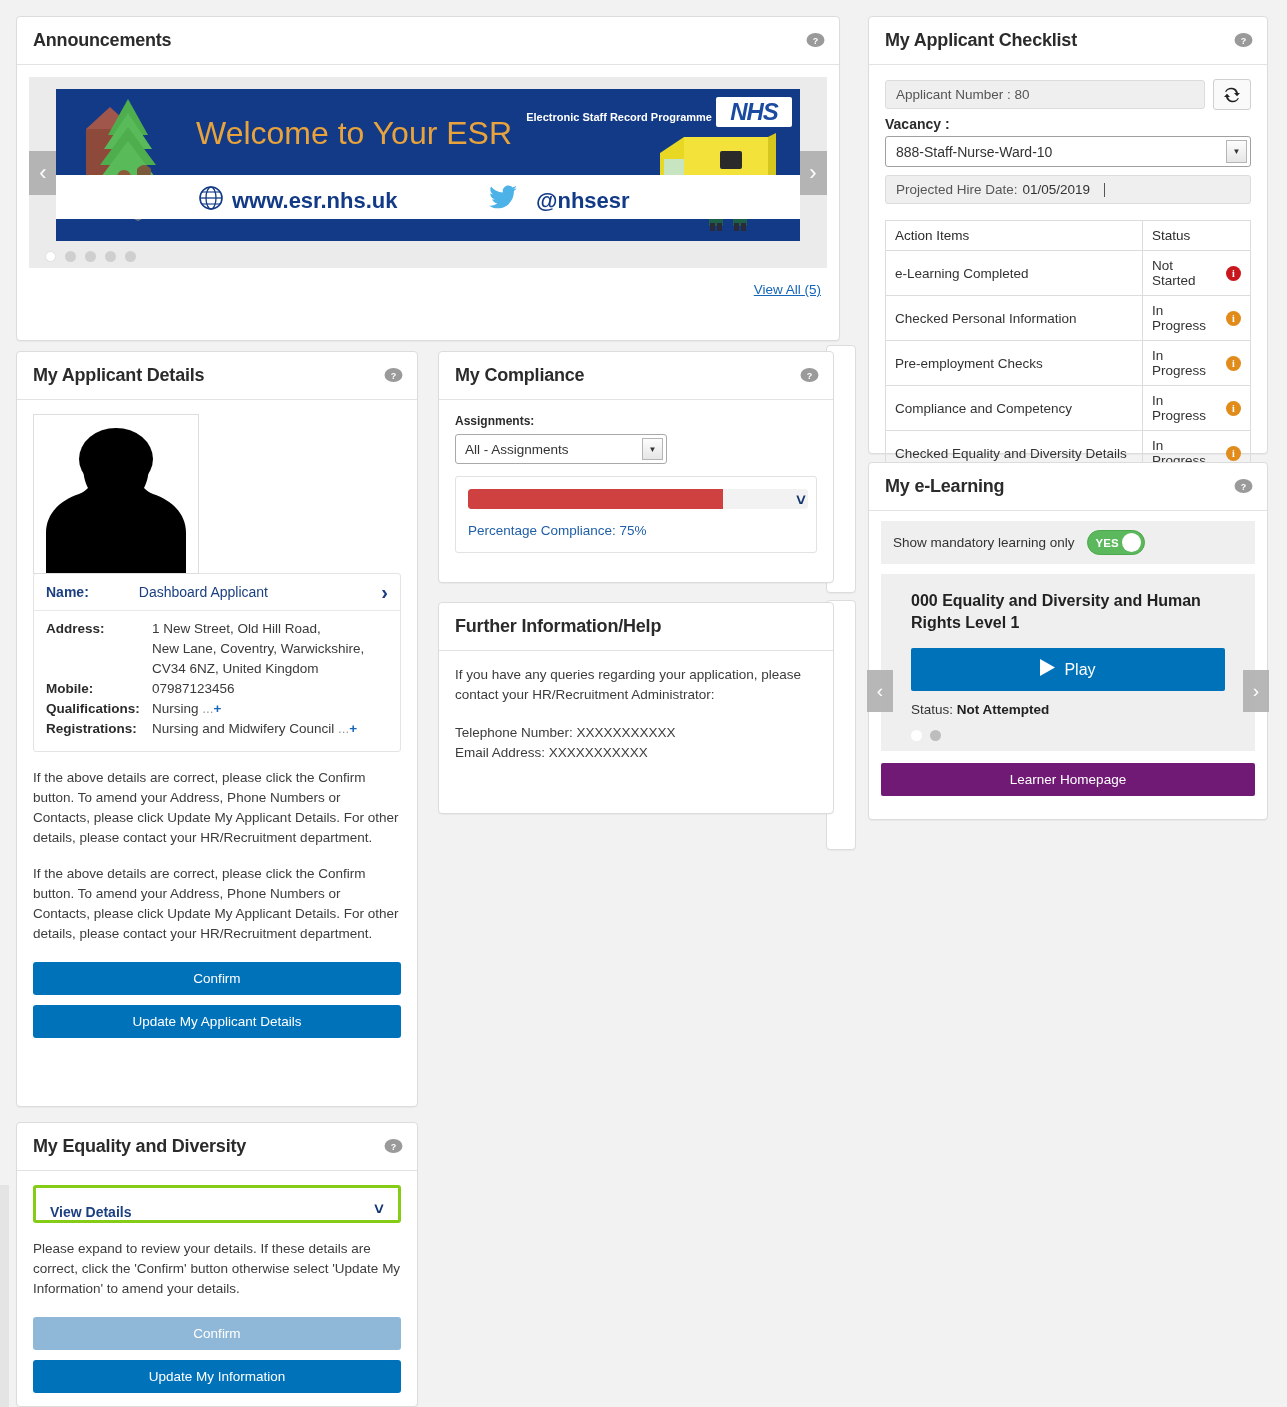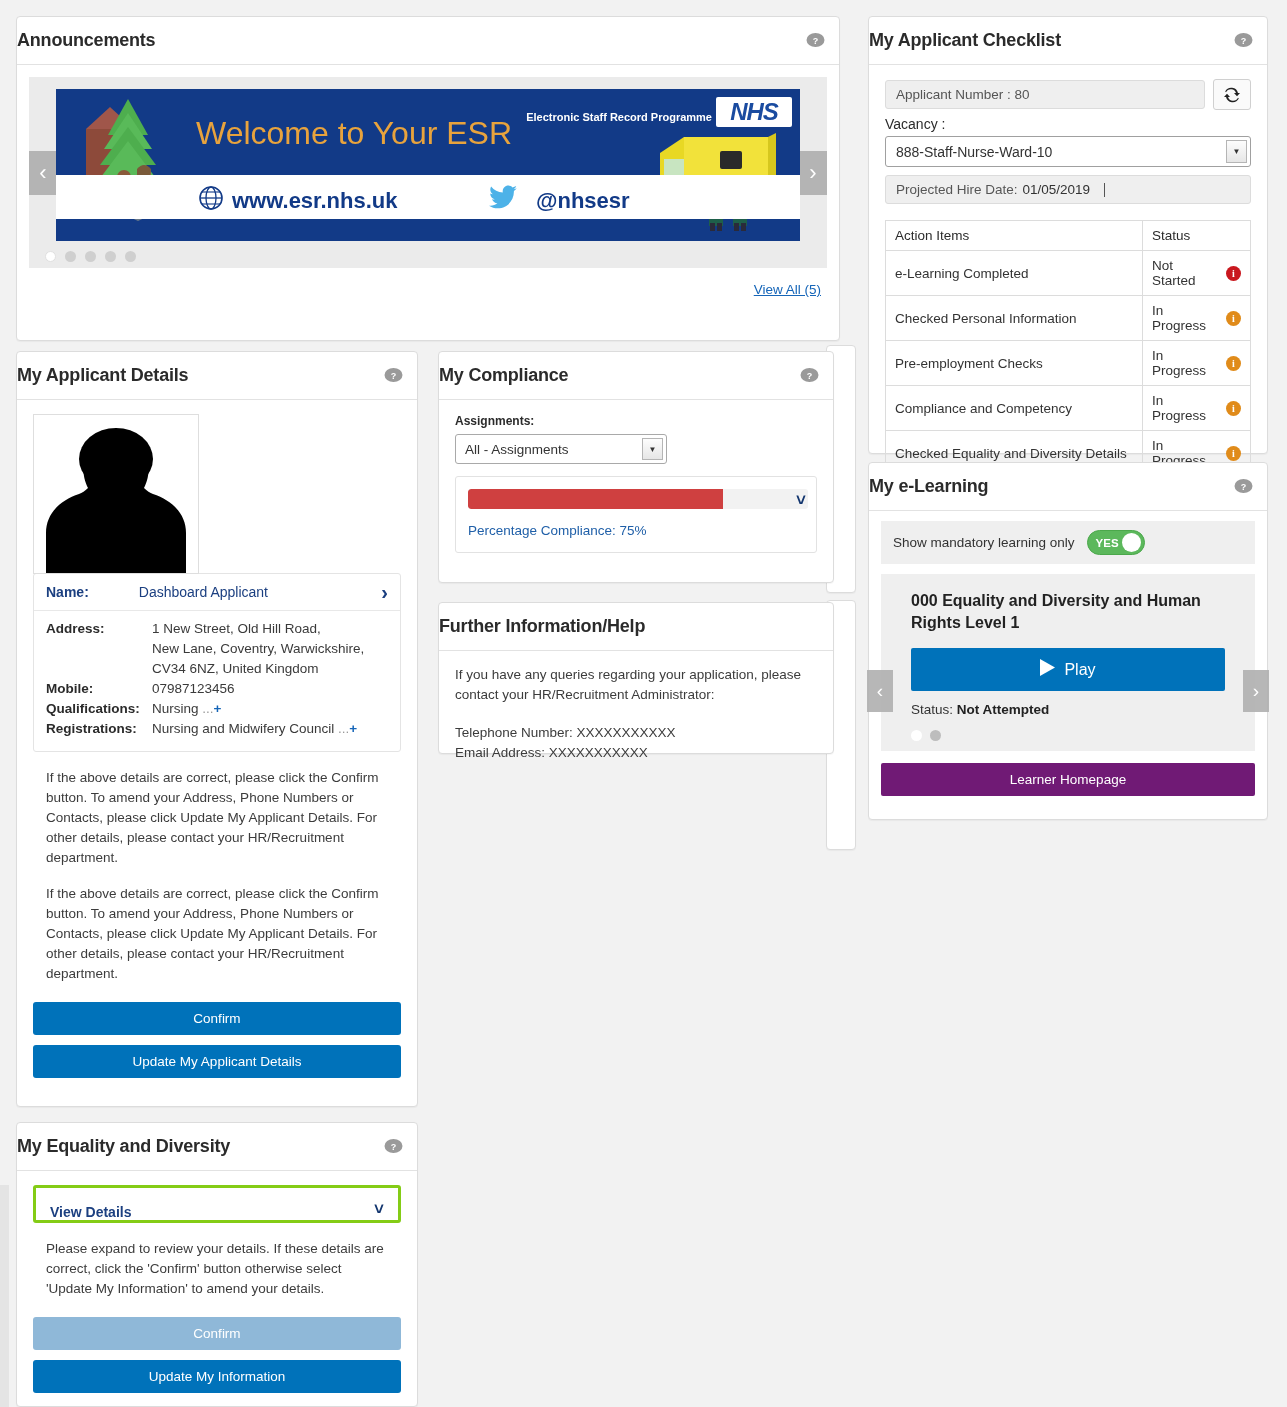--- a/index.html
+++ b/index.html
@@ -16,21 +16,21 @@
     background: #fff;
     border: 1px solid #dcdcdc;
     border-radius: 4px;
     position: absolute;
     box-shadow: 0 1px 1px rgba(0,0,0,.04);
   }
   .panel-head {
     height: 48px;
     border-bottom: 1px solid #e2e2e2;
     display: flex; align-items: center;
-    padding: 0 0;
+    padding: 0 16px;
     position: relative;
   }
   .panel-title {
     font-size: 18px; font-weight: bold; color: #2b2b2b;
     letter-spacing: -.2px;
   }
   .help-icon {
     position: absolute; right: 14px; top: 50%; transform: translateY(-50%);
     width: 19px; height: 17px;
   }
@@ -107,21 +107,21 @@
   .name-val { color: #1b3f80; font-size: 14px; margin-left: 50px; }
   .chev-right {
     position: absolute; right: 12px; color: #1b3f80; font-size: 20px; font-weight: bold;
   }
   .field-rows { padding: 8px 12px 12px; font-size: 13.5px; }
   .frow { display: flex; margin-bottom: 1px; line-height: 19px; }
   .frow .k { font-weight: bold; color: #2b2b2b; width: 106px; flex: none; }
   .frow .v { color: #3a3a3a; }
   .plus { color: #1565b8; font-weight: bold; }
   .muted-dots { color: #9a9a9a; }
-  .para { font-size: 13.5px; line-height: 20px; color: #3c3c3c; margin: 16px 13px 0; }
+  .para { font-size: 13.5px; line-height: 20px; color: #3c3c3c; margin: 16px 0 0; }
   .btn {
     display: block; width: 100%; border: none; border-radius: 3px;
     background: #0072ba; color: #fff; font-size: 13.5px; padding: 9px 0;
     text-align: center; cursor: pointer; font-family: "Liberation Sans", sans-serif;
   }
   .btn.disabled { background: #8fb8d8; cursor: default; }
   .btn + .btn { margin-top: 10px; }
 
   
   #compliance { left: 438px; top: 351px; width: 396px; height: 232px; }
@@ -145,21 +145,21 @@
   .bar-track {
     height: 20px; background: #f2f2f2; border-radius: 3px; overflow: hidden; width: 340px;
   }
   .bar-fill { height: 100%; background: #cf4040; border-radius: 3px 0 0 3px; }
   .chev-down-blue {
     position: absolute; right: 10px; top: 14px; color: #12356e; font-size: 17px; font-weight: bold;
   }
   .compliance-text { color: #1f5fa8; font-size: 13.5px; margin-top: 14px; }
 
   
-  #further-info { left: 438px; top: 602px; width: 396px; height: 152px; }
+  #further-info { left: 438px; top: 602px; width: 396px; height: 212px; }
   .fi-text { font-size: 13.5px; line-height: 20px; color: #3c3c3c; }
   .fi-gap { height: 18px; }
 
   
   #equality { left: 16px; top: 1122px; width: 402px; height: 285px; }
   .expander {
     border: 3px solid #84cc16; border-radius: 3px; height: 38px;
     display: flex; align-items: flex-end; padding: 0 14px; position: relative;
   }
   .expander .etxt { font-weight: bold; color: #1b3f80; font-size: 14px; }
@@ -170,21 +170,21 @@
   .readonly-field {
     background: #efefef; border: 1px solid #dcdcdc; border-radius: 3px;
     height: 29px; display: flex; align-items: center; padding: 0 10px;
     font-size: 13.5px; color: #555; flex: 1;
   }
   .row-flex { display: flex; gap: 8px; align-items: center; }
   .refresh-btn {
     width: 38px; height: 31px; border: 1px solid #d0d0d0; border-radius: 3px;
     background: #fafafa; display: flex; align-items: center; justify-content: center; cursor: pointer;
   }
-  .vac-label { font-weight: normal; font-size: 14px; color: #2b2b2b; margin: 6px 0 4px; }
+  .vac-label { font-weight: bold; font-size: 14px; color: #2b2b2b; margin: 6px 0 4px; }
   .vac-select {
     height: 31px; border: 1px solid #a0a0a0; border-radius: 3px; background: #fff;
     display: flex; align-items: center; padding-left: 10px; position: relative; font-size: 14px; color: #333;
   }
   .vac-select .select-arrow { right: 3px; top: 3px; height: 23px; }
   .hire-field {
     background: #efefef; border: 1px solid #dcdcdc; border-radius: 3px;
     height: 29px; display: flex; align-items: center; padding: 0 10px;
     font-size: 13.5px; color: #555; margin-top: 8px;
   }

